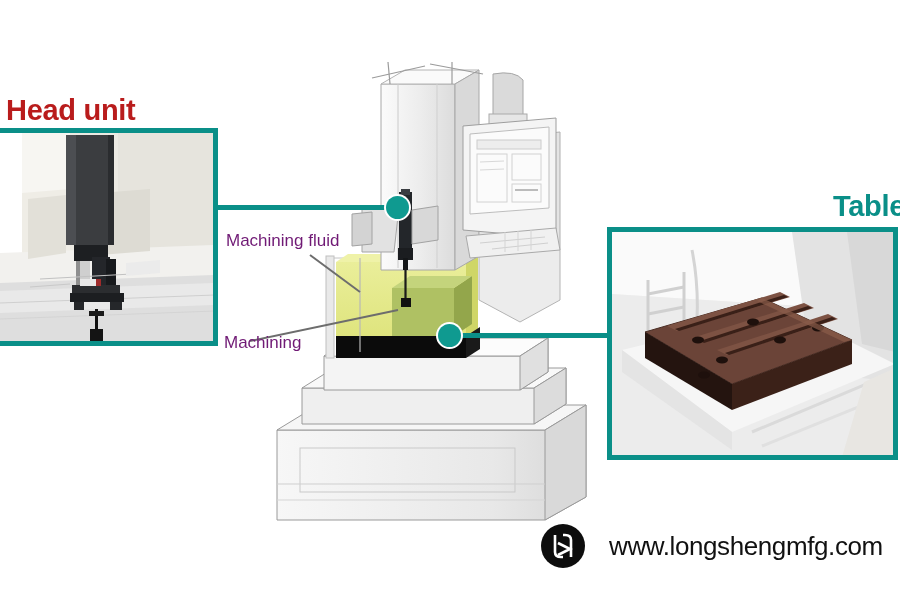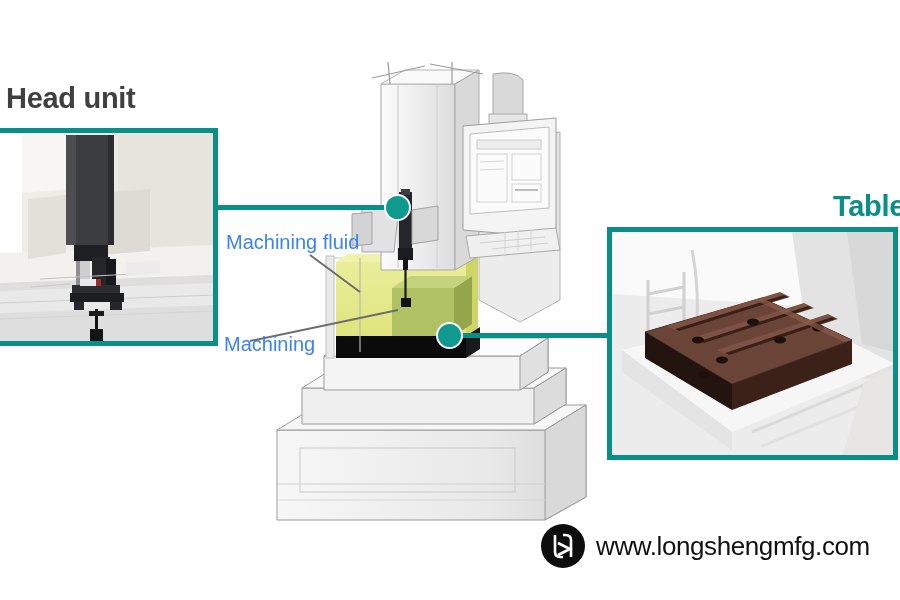--- a/index.html
+++ b/index.html
@@ -37,37 +37,38 @@
     position:absolute;
     width:23px;height:23px;
     border-radius:50%;
     background:#0f9a90;
     box-shadow:0 0 0 2px #ffffff;
   }
 
   
   .lbl{
     position:absolute;
-    color:#3b82f6;
-    font-size:20px;
+    color:#701a75;
+    font-size:17px;
     white-space:nowrap;
   }
 
   
   .brand{
     position:absolute;
     display:flex;
     align-items:center;
     gap:11px;
   }
   .brand-url{
     font-size:26px;
     color:#111;
     letter-spacing:-0.4px;
     white-space:nowrap;
+    margin-left:13px;
   }
 
   svg{display:block;}
 </style>
 </head>
 <body>
 
 <div id="stage">
 
   <svg width="900" height="600" viewBox="0 0 900 600" style="position:absolute;left:0;top:0;">
@@ -180,21 +181,21 @@
     </g>
 
     <line x1="310" y1="255" x2="360" y2="292" stroke="#6d6d6d" stroke-width="2"></line>
     <line x1="250" y1="341" x2="398" y2="310" stroke="#6d6d6d" stroke-width="2"></line>
   </svg>
 
   <div class="lbl" style="left:226px;top:231px;">Machining fluid</div>
 
   <div class="lbl" style="left:224px;top:333px;">Machining</div>
 
-  <div class="callout-title" style="left: 6px; top: 82px; color: #404040;">Head unit</div>
+  <div class="callout-title" style="left: 6px; top: 94px; color: #b91c1c;">Head unit</div>
 
   <div class="connector" style="left: 214px; top: 205px; width: 185px; background: rgb(10, 143, 136);"></div>
   <div class="conn-dot" style="left:386px;top:196px;"></div>
 
   <div class="callout-box" style="left: -5px; top: 128px; width: 223px; height: 218px; border-color: rgb(10, 143, 136);">
     <svg width="215" height="210" viewBox="0 0 215 210">
       <rect width="215" height="210" fill="#ffffff"></rect>
 
       <polygon points="22,0 70,0 70,120 22,132" fill="#f7f6f2"></polygon>
       <polygon points="70,0 118,0 118,118 70,120" fill="#eceae3"></polygon>

